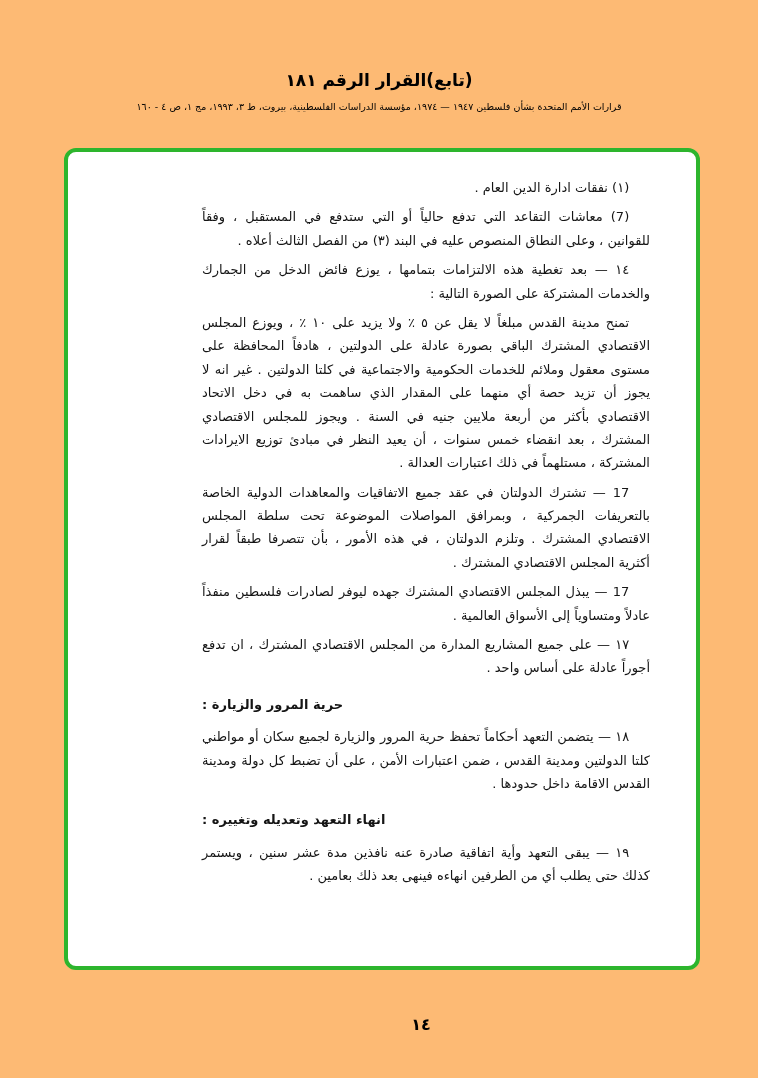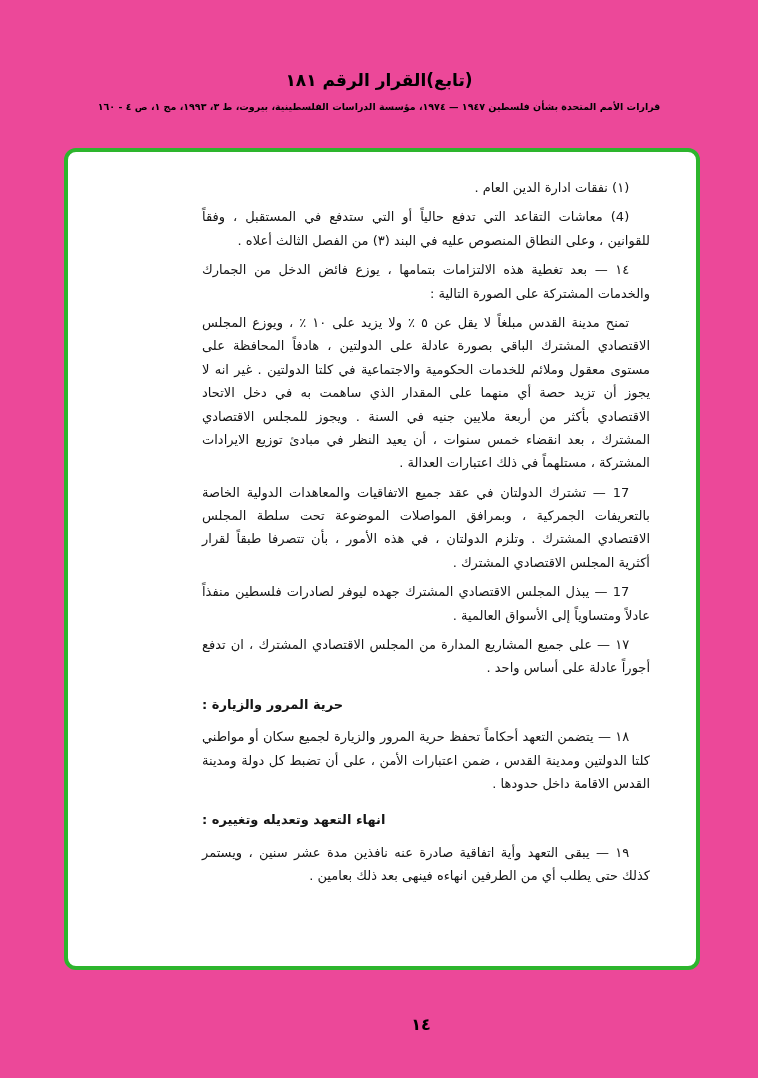--- a/index.html
+++ b/index.html
@@ -7,42 +7,42 @@
       width: 758px;
       height: 1078px;
       background: #ffffff;
       font-family: "DejaVu Sans", sans-serif;
       color: #111111;
     }
     .page {
       position: relative;
       width: 758px;
       height: 1078px;
-      background: #ec4899;
+      background: #fdba74;
       direction: rtl;
       overflow: hidden;
     }
     .header {
       position: absolute;
       top: 70px;
       left: 0;
       width: 758px;
       text-align: center;
       direction: rtl;
     }
     .doc-title {
       font-size: 17px;
       font-weight: bold;
       letter-spacing: 0.5px;
       color: #000000;
     }
     .citation {
       margin-top: 11px;
       font-size: 9.5px;
-      font-weight: bold;
+      font-weight: normal;
       color: #000000;
       white-space: nowrap;
     }
     .content-box {
       position: absolute;
       top: 148px;
       left: 64px;
       width: 636px;
       height: 822px;
       border: 4px solid var(--accent-green, #2db52d);
@@ -88,21 +88,21 @@
 <div class="page">
 
   <div class="header">
     <div class="doc-title">(تابع)القرار الرقم ١٨١</div>
     <div class="citation">قرارات الأمم المتحدة بشأن فلسطين ١٩٤٧ — ١٩٧٤، مؤسسة الدراسات الفلسطينية، بيروت، ط ٣، ١٩٩٣، مج ١، ص ٤ - ١٦٠</div>
   </div>
 
   <div class="content-box">
     <div class="text-area">
       <p class="body">(١) نفقات ادارة الدين العام .</p>
-      <p class="body">(4) معاشات التقاعد التي تدفع حالياً أو التي ستدفع في المستقبل ، وفقاً للقوانين ، وعلى النطاق المنصوص عليه في البند (٣) من الفصل الثالث أعلاه .</p>
+      <p class="body">(7) معاشات التقاعد التي تدفع حالياً أو التي ستدفع في المستقبل ، وفقاً للقوانين ، وعلى النطاق المنصوص عليه في البند (٣) من الفصل الثالث أعلاه .</p>
       <p class="body">١٤ — بعد تغطية هذه الالتزامات بتمامها ، يوزع فائض الدخل من الجمارك والخدمات المشتركة على الصورة التالية :</p>
       <p class="body">تمنح مدينة القدس مبلغاً لا يقل عن ٥ ٪ ولا يزيد على ١٠ ٪ ، ويوزع المجلس الاقتصادي المشترك الباقي بصورة عادلة على الدولتين ، هادفاً المحافظة على مستوى معقول وملائم للخدمات الحكومية والاجتماعية في كلتا الدولتين . غير انه لا يجوز أن تزيد حصة أي منهما على المقدار الذي ساهمت به في دخل الاتحاد الاقتصادي بأكثر من أربعة ملايين جنيه في السنة . ويجوز للمجلس الاقتصادي المشترك ، بعد انقضاء خمس سنوات ، أن يعيد النظر في مبادئ توزيع الايرادات المشتركة ، مستلهماً في ذلك اعتبارات العدالة .</p>
       <p class="body">17 — تشترك الدولتان في عقد جميع الاتفاقيات والمعاهدات الدولية الخاصة بالتعريفات الجمركية ، وبمرافق المواصلات الموضوعة تحت سلطة المجلس الاقتصادي المشترك . وتلزم الدولتان ، في هذه الأمور ، بأن تتصرفا طبقاً لقرار أكثرية المجلس الاقتصادي المشترك .</p>
       <p class="body">17 — يبذل المجلس الاقتصادي المشترك جهده ليوفر لصادرات فلسطين منفذاً عادلاً ومتساوياً إلى الأسواق العالمية .</p>
       <p class="body">١٧ — على جميع المشاريع المدارة من المجلس الاقتصادي المشترك ، ان تدفع أجوراً عادلة على أساس واحد .</p>
       <p class="heading">حرية المرور والزيارة :</p>
       <p class="body">١٨ — يتضمن التعهد أحكاماً تحفظ حرية المرور والزيارة لجميع سكان أو مواطني كلتا الدولتين ومدينة القدس ، ضمن اعتبارات الأمن ، على أن تضبط كل دولة ومدينة القدس الاقامة داخل حدودها .</p>
       <p class="heading">انهاء التعهد وتعديله وتغييره :</p>
       <p class="body">١٩ — يبقى التعهد وأية اتفاقية صادرة عنه نافذين مدة عشر سنين ، ويستمر كذلك حتى يطلب أي من الطرفين انهاءه فينهى بعد ذلك بعامين .</p>
     </div>

